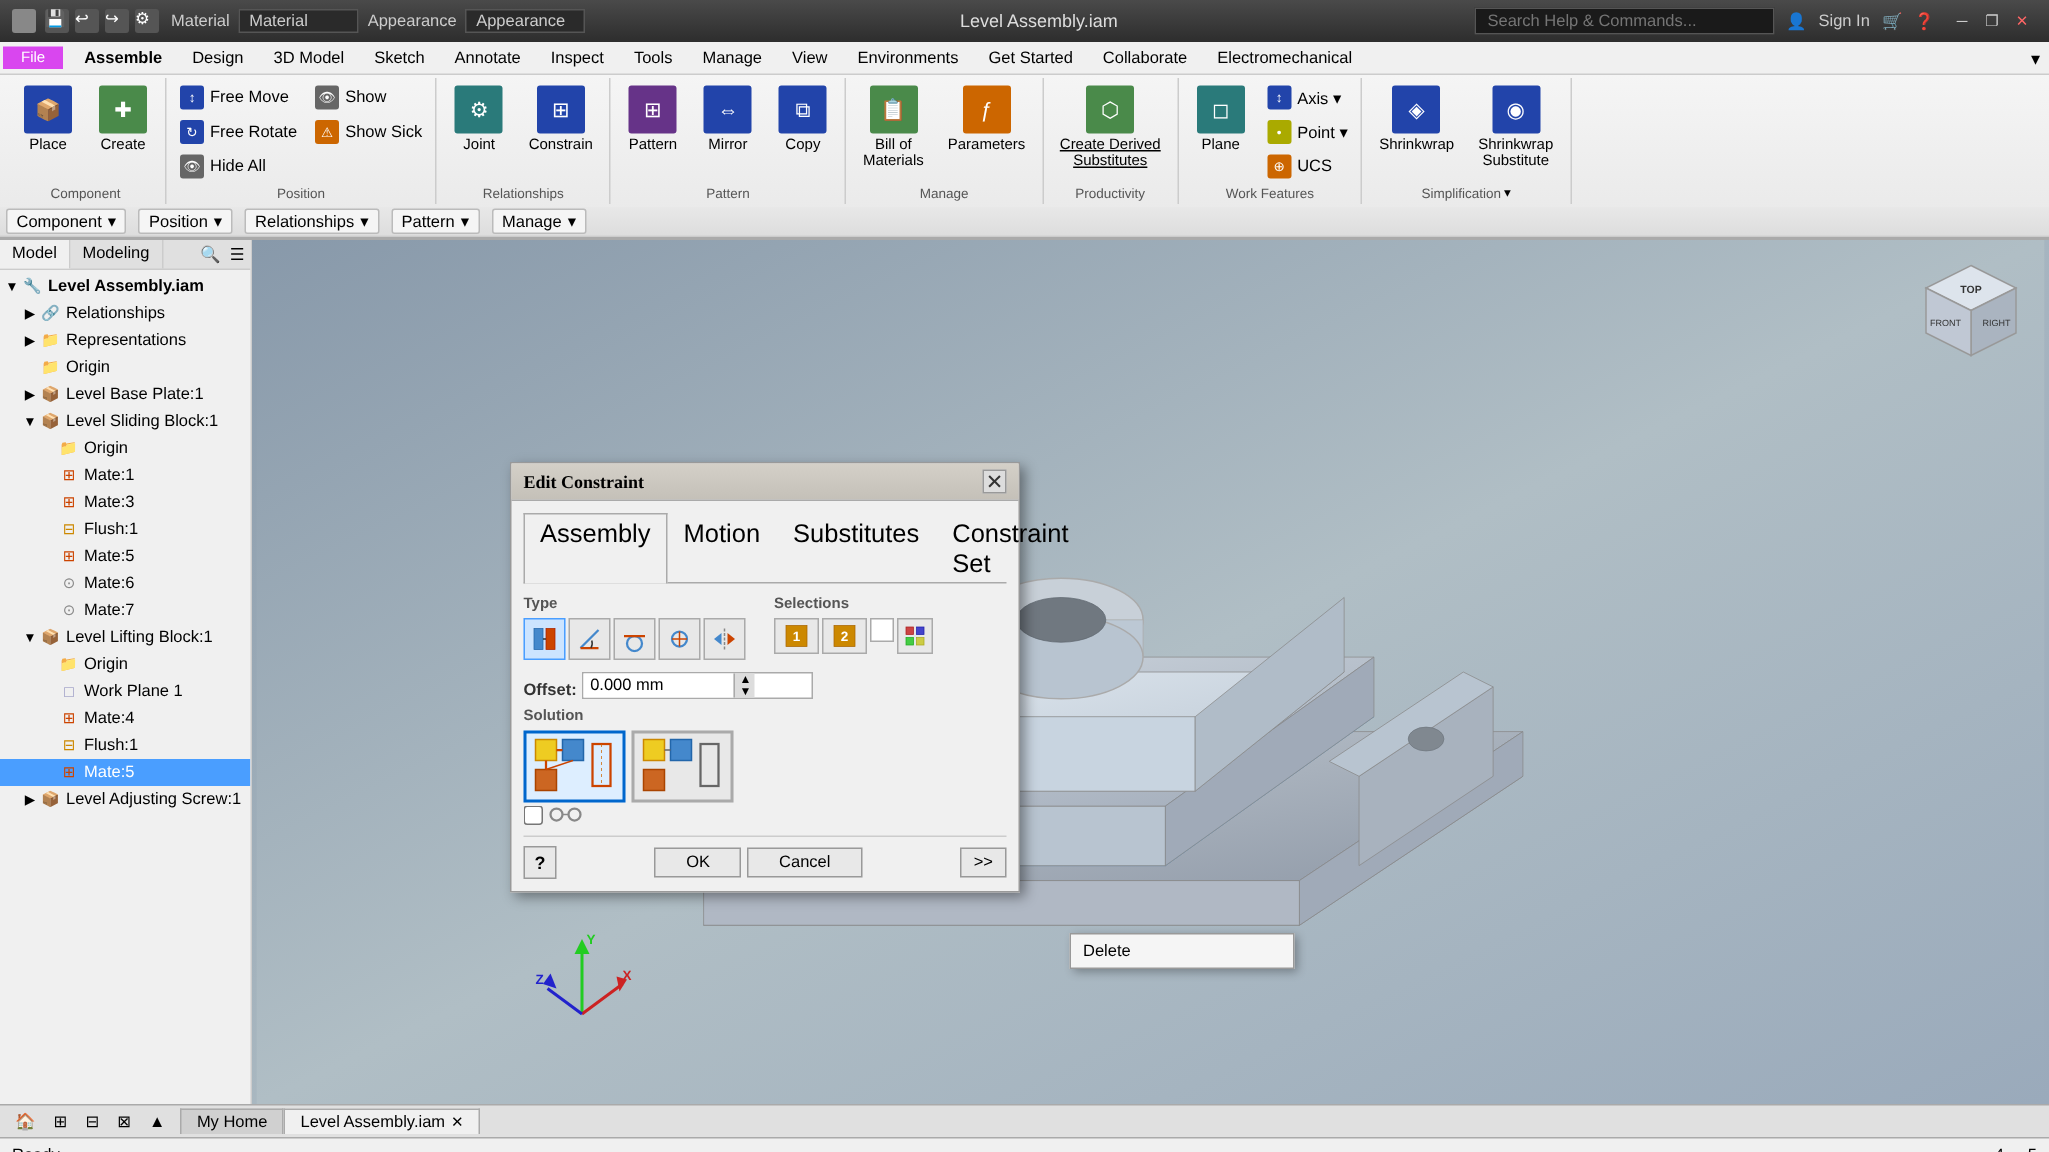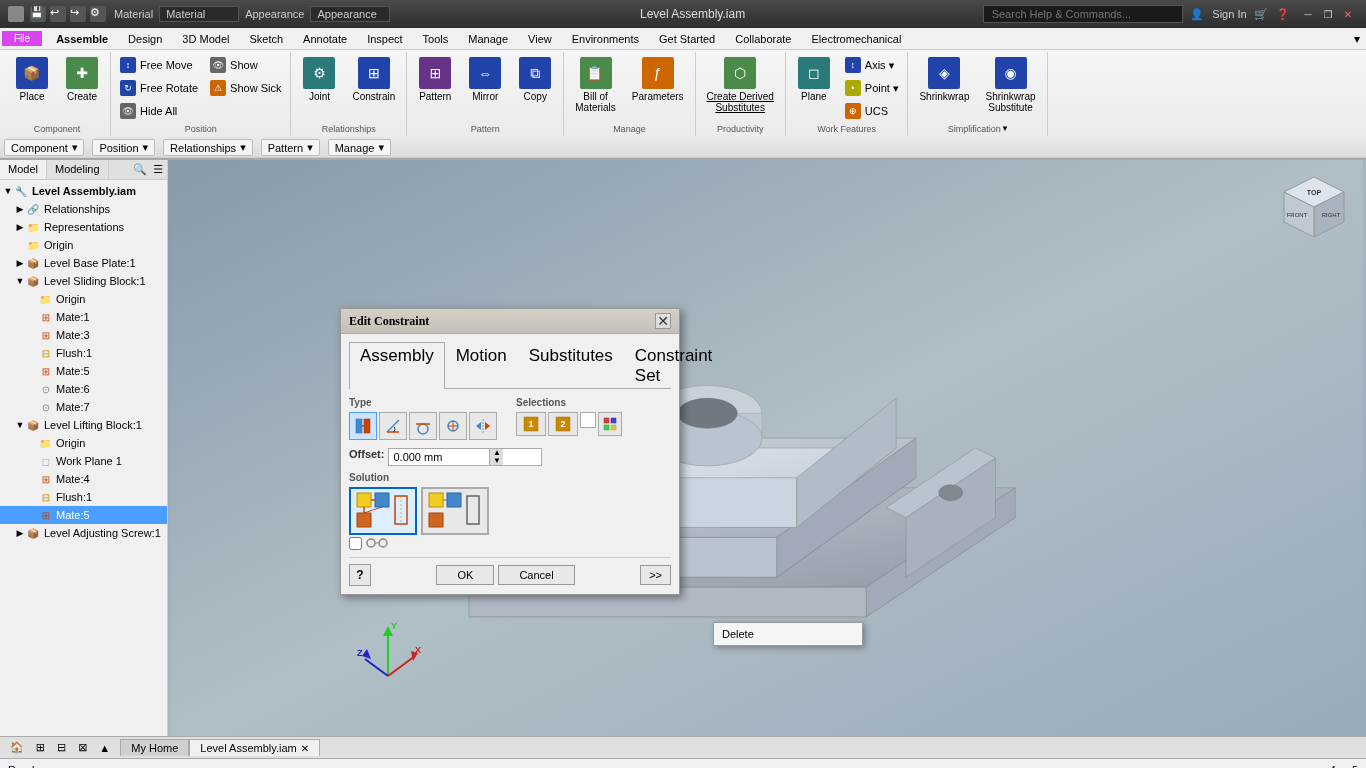--- a/index.html
+++ b/index.html
@@ -77,21 +77,21 @@
     .dialog-section { display: flex; gap: 12px; margin-bottom: 8px; }
     .dialog-section-inner { flex: 1; }
     .dialog-section-label { font-size: 10px; color: #555; font-weight: bold; margin-bottom: 4px; }
     .type-btns { display: flex; gap: 2px; }
     .type-btn { width: 28px; height: 28px; border: 1px solid #aaa; background: #e8e8e8; cursor: pointer; display: flex; align-items: center; justify-content: center; }
     .type-btn.active { background: #cce4ff; border-color: #4a9eff; }
     .sel-btns { display: flex; gap: 2px; }
     .sel-btn { display: flex; align-items: center; gap: 2px; padding: 2px 6px; border: 1px solid #aaa; background: #e8e8e8; cursor: pointer; font-size: 11px; }
     .sel-chk { width: 16px; height: 16px; border: 1px solid #aaa; background: white; display: inline-block; }
     .sel-icon-btn { width: 24px; height: 24px; border: 1px solid #aaa; background: #e8e8e8; cursor: pointer; display: flex; align-items: center; justify-content: center; }
-    .offset-row { display: flex; align-items: flex-start; gap: 4px; margin-bottom: 6px; }
+    .offset-row { display: flex; align-items: flex-end; gap: 4px; margin-bottom: 6px; }
     .offset-label { font-size: 11px; color: #333; font-weight: bold; }
     .offset-input { display: flex; align-items: center; border: 1px solid #aaa; background: white; width: 154px; }
     .offset-input input { border: none; outline: none; width: 100px; padding: 2px 4px; font-size: 11px; }
     .offset-input .arrow-btn { width: 14px; background: #ddd; border-left: 1px solid #aaa; display: flex; flex-direction: column; cursor: pointer; }
     .solution-btns { display: flex; gap: 4px; }
     .sol-btn { width: 68px; height: 48px; border: 2px solid #aaa; background: #e8e8e8; cursor: pointer; display: flex; align-items: center; justify-content: center; }
     .sol-btn.active { border-color: #0066cc; background: #ddeeff; }
     .checkbox-row { display: flex; align-items: center; gap: 4px; margin-bottom: 6px; }
     .dialog-footer { display: flex; justify-content: space-between; align-items: center; padding: 6px 0 0 0; border-top: 1px solid #ccc; margin-top: 4px; }
     .dialog-footer-btns { display: flex; gap: 4px; }

